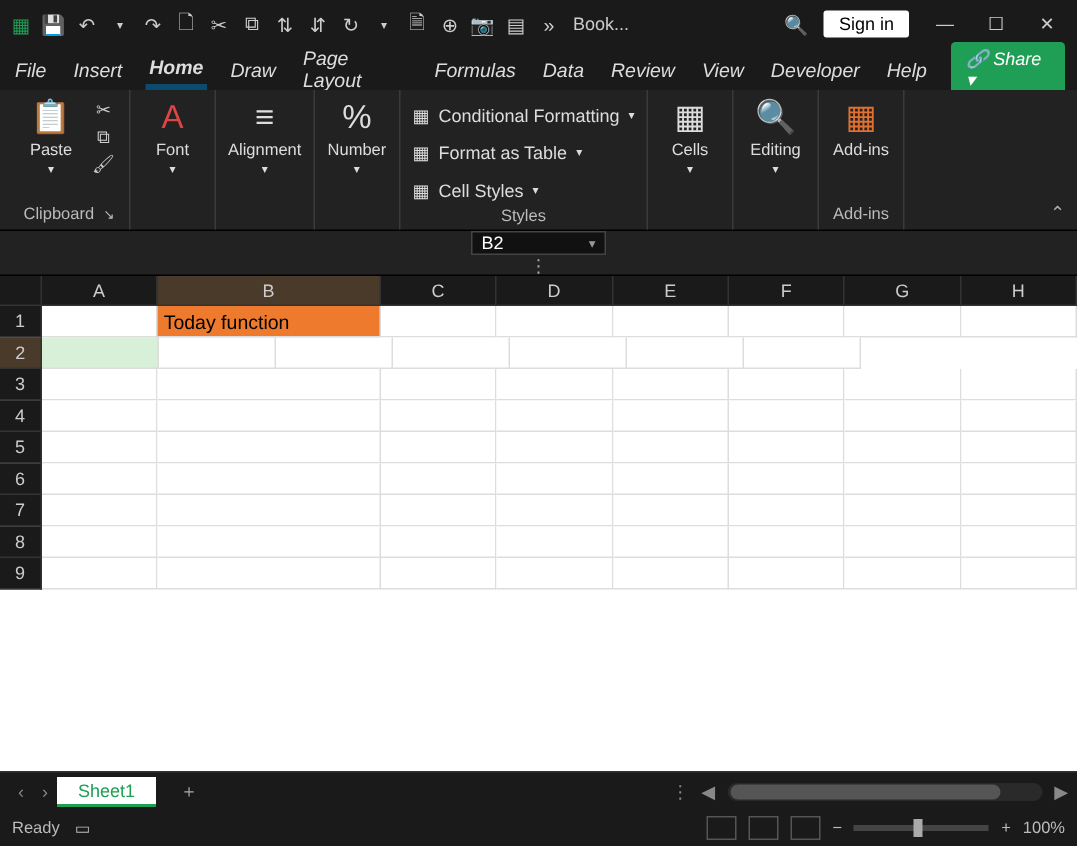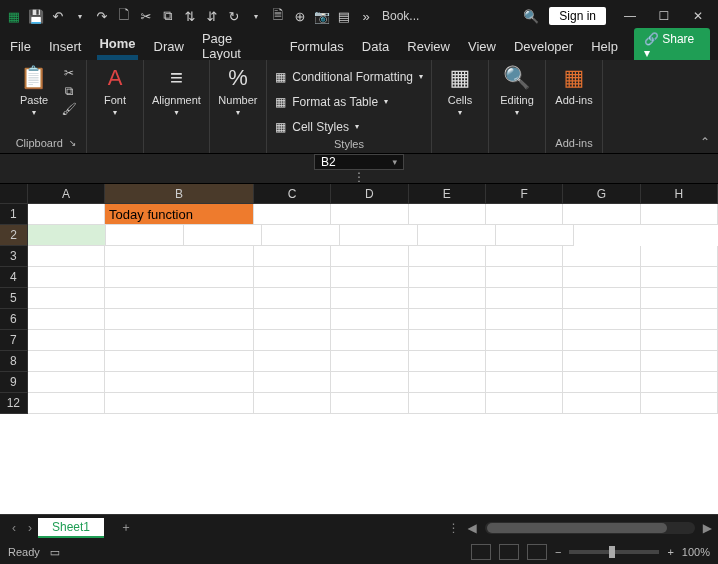--- a/index.html
+++ b/index.html
@@ -7,23 +7,23 @@
 
 
 .titlebar { height: 32px; background: #1a1a1a; display: flex; align-items: center; padding: 0 4px; gap: 2px; }
 .titlebar .qat-btn { width: 20px; height: 20px; display: flex; align-items: center; justify-content: center; color: #ccc; cursor: pointer; font-size: 13px; }
 .titlebar .spacer { flex: 1; }
 .titlebar .doc { color: #ccc; font-size: 12px; margin: 0 4px; }
 .titlebar .win-btn { width: 32px; height: 32px; display: flex; align-items: center; justify-content: center; color: #ccc; cursor: pointer; }
 .signin { background: #fff; color: #000; padding: 2px 10px; border-radius: 2px; font-size: 12px; cursor: pointer; margin: 0 6px; }
 
 
-.menubar { height: 28px; background: #1a1a1a; display: flex; align-items: center; padding: 0 8px; gap: 14px; color: #ddd; font-size: 13px; }
+.menubar { height: 28px; background: #1a1a1a; display: flex; align-items: center; padding: 0 8px; gap: 14px; color: #ddd; font-size: 13px; font-style: italic; }
 .menubar .mi { cursor: pointer; padding: 4px 2px; }
-.menubar .mi.active { border-bottom: 6px solid #0c4a6e; font-weight: 600; }
+.menubar .mi.active { border-bottom: 4px solid #0c4a6e; font-weight: 600; }
 .menubar .right { margin-left: auto; display: flex; align-items: center; }
 .share-btn { background: #1f9e55; color: #fff; padding: 4px 10px; border-radius: 3px; cursor: pointer; font-size: 12px; }
 
 
 .ribbon { height: 94px; background: #222; display: flex; align-items: stretch; border-bottom: 1px solid #000; padding: 0 6px; position: relative; }
 .rgroup { display: flex; flex-direction: column; align-items: center; justify-content: space-between; padding: 4px 8px 2px; border-right: 1px solid #3a3a3a; }
 .rgroup:last-child { border-right: none; }
 .rgroup .controls { display: flex; gap: 6px; align-items: flex-start; flex: 1; }
 .rgroup .label { font-size: 11px; color: #bbb; height: 16px; display: flex; align-items: center; }
 .bigbtn { display: flex; flex-direction: column; align-items: center; gap: 2px; color: #ddd; cursor: pointer; font-size: 11px; min-width: 40px; }
@@ -351,31 +351,20 @@
         <div class="rh">9</div>
         <div class="cell colA"></div>
         <div class="cell colB"></div>
         <div class="cell colOther"></div>
         <div class="cell colOther"></div>
         <div class="cell colOther"></div>
         <div class="cell colOther"></div>
         <div class="cell colOther"></div>
         <div class="cell colOther"></div>
       </div>
-      <div class="row">
-        <div class="rh">12</div>
-        <div class="cell colA"></div>
-        <div class="cell colB"></div>
-        <div class="cell colOther"></div>
-        <div class="cell colOther"></div>
-        <div class="cell colOther"></div>
-        <div class="cell colOther"></div>
-        <div class="cell colOther"></div>
-        <div class="cell colOther"></div>
-      </div>
     </div>
 </div>
 
 <div class="tabs">
   <div class="nav">‹</div>
   <div class="nav">›</div>
   <div class="tab">Sheet1</div>
   <div class="add">＋</div>
   <div class="right">
     <span style="color:#888">⋮</span>

